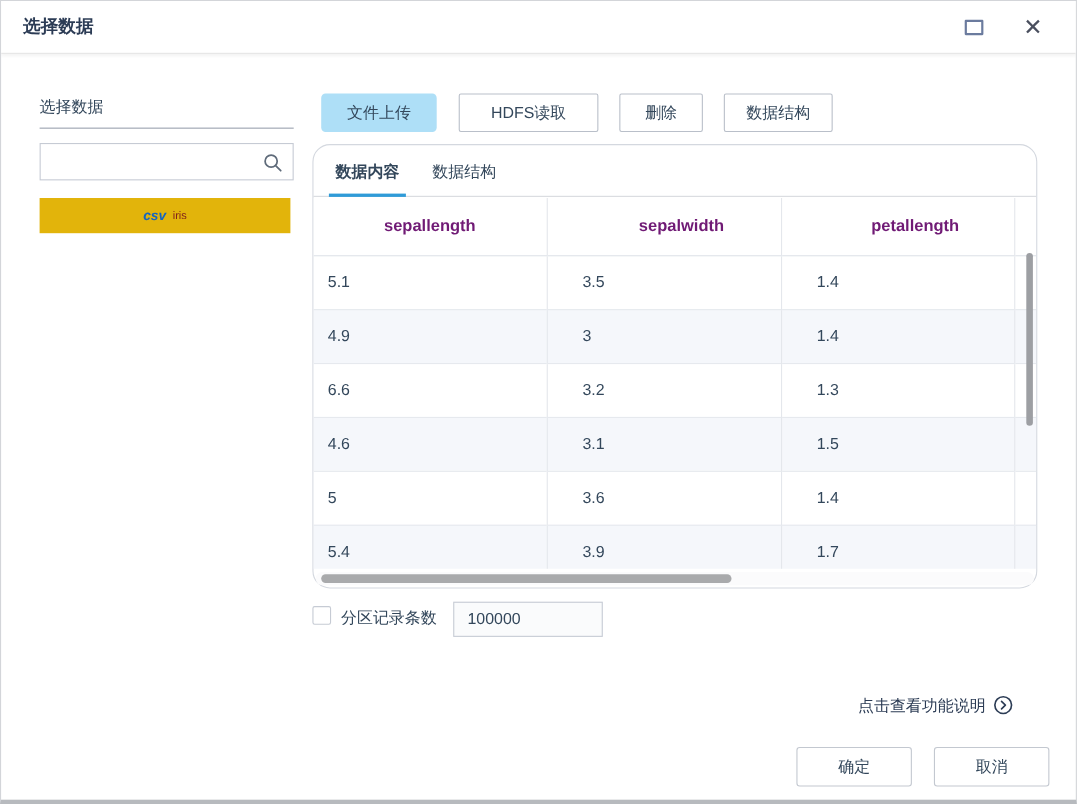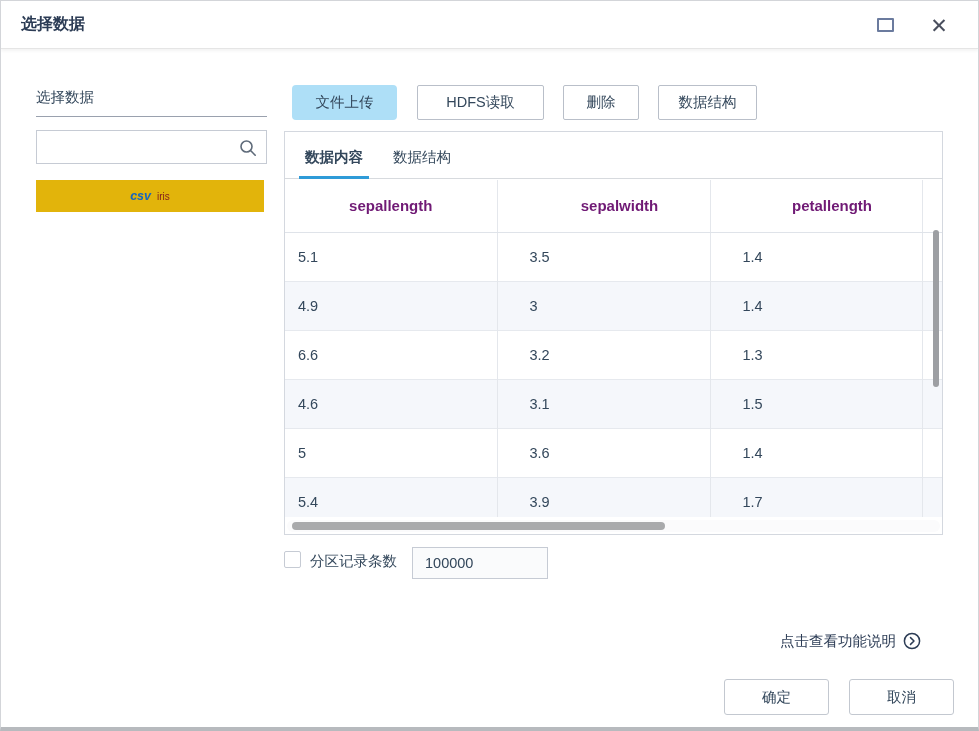--- a/index.html
+++ b/index.html
@@ -68,21 +68,21 @@
     font-family: inherit;
   }
   .tbtn.active { background: #aedff7; border: none; border-radius: 4px; }
   .tbtn-upload { left: 291px; width: 105px; }
   .tbtn-hdfs   { left: 416px; width: 127px; }
   .tbtn-del    { left: 562px; width: 76px; }
   .tbtn-delall { left: 657px; width: 99px; }
   
   .tab-container {
     position: absolute; left: 283px; top: 130px; width: 659px; height: 404px;
-    border: 1px solid #d4d8df; border-radius: 0; background: #fff;
+    border: 1px solid #d4d8df; border-radius: 16px; background: #fff;
   }
   .tab-bar { position: relative; height: 47px; border-bottom: 1px solid #d7dade; }
   .tab {
     position: relative; float: left; height: 47px; line-height: 50px;
     margin-left: 20px; font-size: 14.5px; color: #33475b; cursor: pointer;
   }
   .tab + .tab { margin-left: 30px; }
   .tab.active { font-weight: bold; }
   .tab.active::after {
     content: ""; position: absolute; left: -6px; right: -6px; bottom: 0; height: 3px;

